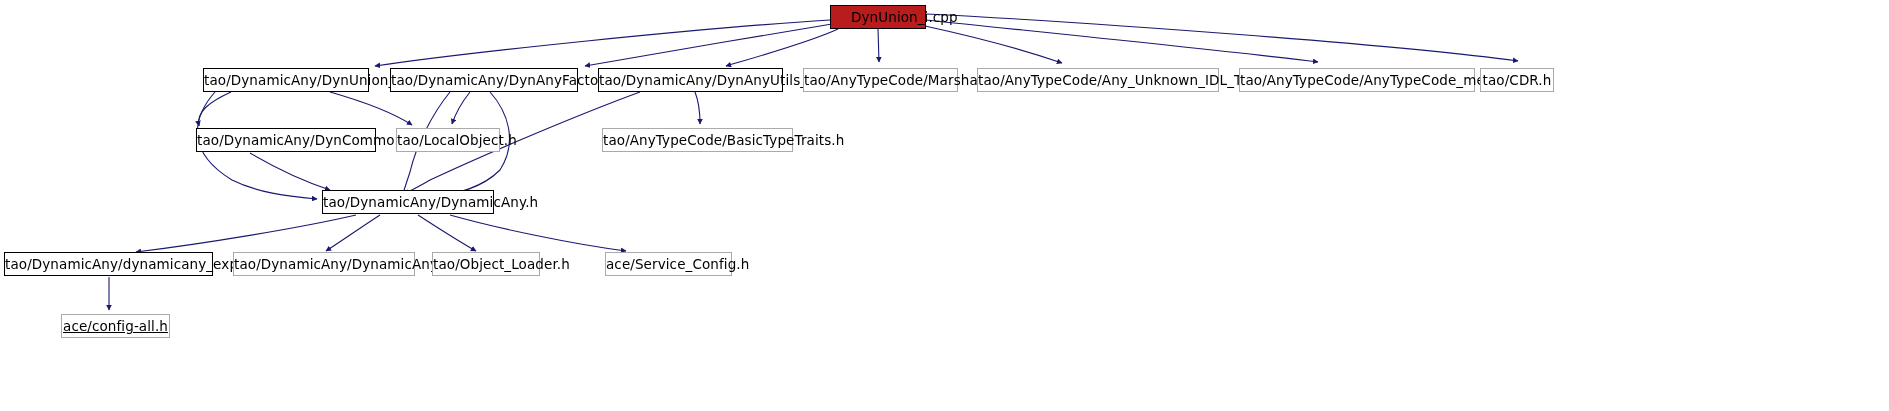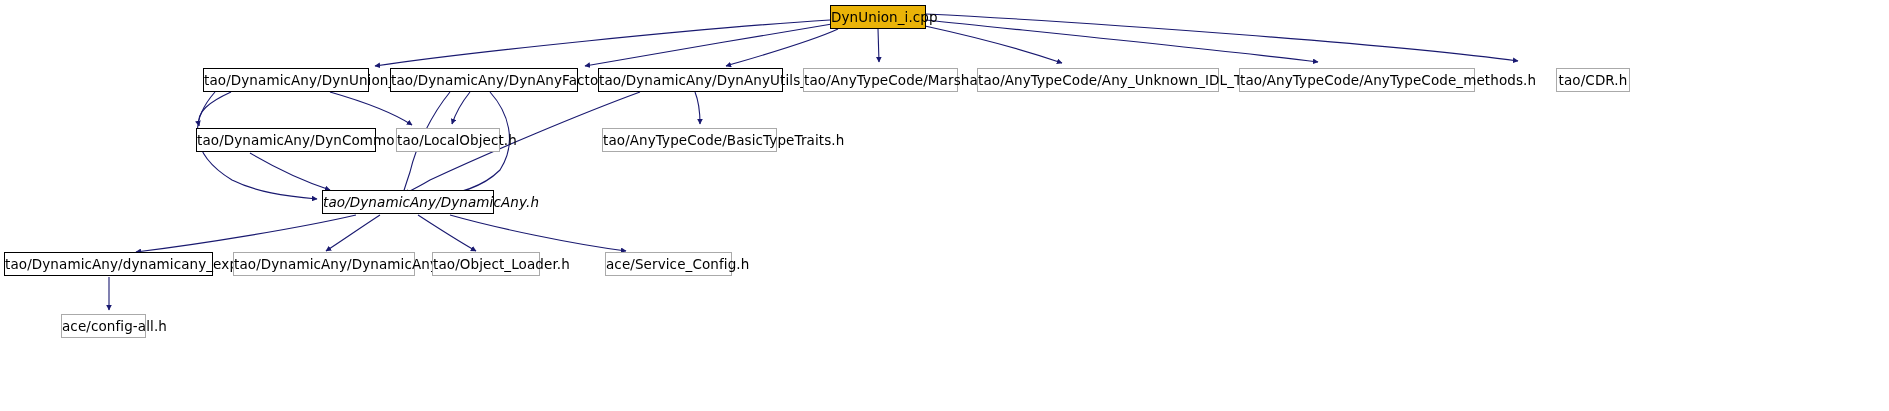--- a/index.html
+++ b/index.html
@@ -13,21 +13,21 @@
     line-height:22px;
     text-align:center;
     font-size:13.5px;
     color:#000000;
     background:#ffffff;
     border:1px solid #aaaaaa;
     white-space:nowrap;
     letter-spacing:0.1px;
   }
   .node.strong{border:1.6px solid #000000;}
-  .node.root{background:#eab308;border:1.6px solid #000000;}
+  .node.root{background:#b91c1c;border:1.6px solid #000000;padding-left:20px;}
 </style>
 </head>
 <body>
 
 <div id="graph">
   <svg id="edges" xmlns="http://www.w3.org/2000/svg">
     <defs>
       <marker id="arrow" viewBox="0 0 10 10" refX="9" refY="5" markerWidth="5.2" markerHeight="5.2" orient="auto-start-reverse">
         <path d="M 0 0 L 10 5 L 0 10 z" fill="#191970"></path>
       </marker>
@@ -57,24 +57,24 @@
       </g>
   </svg>
   <div id="node-layer">
       <div class="node root" style="left: 830px; top: 5px; width: 96px;">DynUnion_i.cpp</div>
       <div class="node strong" style="left: 203px; top: 68px; width: 166px;">tao/DynamicAny/DynUnion_i.h</div>
       <div class="node strong" style="left: 390px; top: 68px; width: 188px;">tao/DynamicAny/DynAnyFactory.h</div>
       <div class="node strong" style="left: 598px; top: 68px; width: 185px;">tao/DynamicAny/DynAnyUtils_T.h</div>
       <div class="node " style="left: 803px; top: 68px; width: 155px;">tao/AnyTypeCode/Marshal.h</div>
       <div class="node " style="left: 977px; top: 68px; width: 242px;">tao/AnyTypeCode/Any_Unknown_IDL_Type.h</div>
       <div class="node " style="left: 1239px; top: 68px; width: 236px;">tao/AnyTypeCode/AnyTypeCode_methods.h</div>
-      <div class="node " style="left: 1556px; top: 68px; width: 74px;">tao/CDR.h</div>
+      <div class="node " style="left: 1480px; top: 68px; width: 74px;">tao/CDR.h</div>
       <div class="node strong" style="left: 196px; top: 128px; width: 180px;">tao/DynamicAny/DynCommon.h</div>
       <div class="node " style="left: 396px; top: 128px; width: 104px;">tao/LocalObject.h</div>
-      <div class="node " style="left: 602px; top: 128px; width: 175px;">tao/AnyTypeCode/BasicTypeTraits.h</div>
-      <div class="node strong" style="left: 322px; top: 190px; width: 172px; font-style: italic;">tao/DynamicAny/DynamicAny.h</div>
+      <div class="node " style="left: 602px; top: 128px; width: 191px;">tao/AnyTypeCode/BasicTypeTraits.h</div>
+      <div class="node strong" style="left: 322px; top: 190px; width: 172px;">tao/DynamicAny/DynamicAny.h</div>
       <div class="node strong" style="left: 4px; top: 252px; width: 209px;">tao/DynamicAny/dynamicany_export.h</div>
       <div class="node " style="left: 233px; top: 252px; width: 182px;">tao/DynamicAny/DynamicAnyC.h</div>
       <div class="node " style="left: 432px; top: 252px; width: 108px;">tao/Object_Loader.h</div>
       <div class="node " style="left: 605px; top: 252px; width: 127px;">ace/Service_Config.h</div>
-      <div class="node " style="left: 61px; top: 314px; width: 85px;">ace/config-all.h</div>
+      <div class="node " style="left: 61px; top: 314px; width: 109px; text-decoration: underline;">ace/config-all.h</div>
     </div>
 </div>
 
 </body></html>

